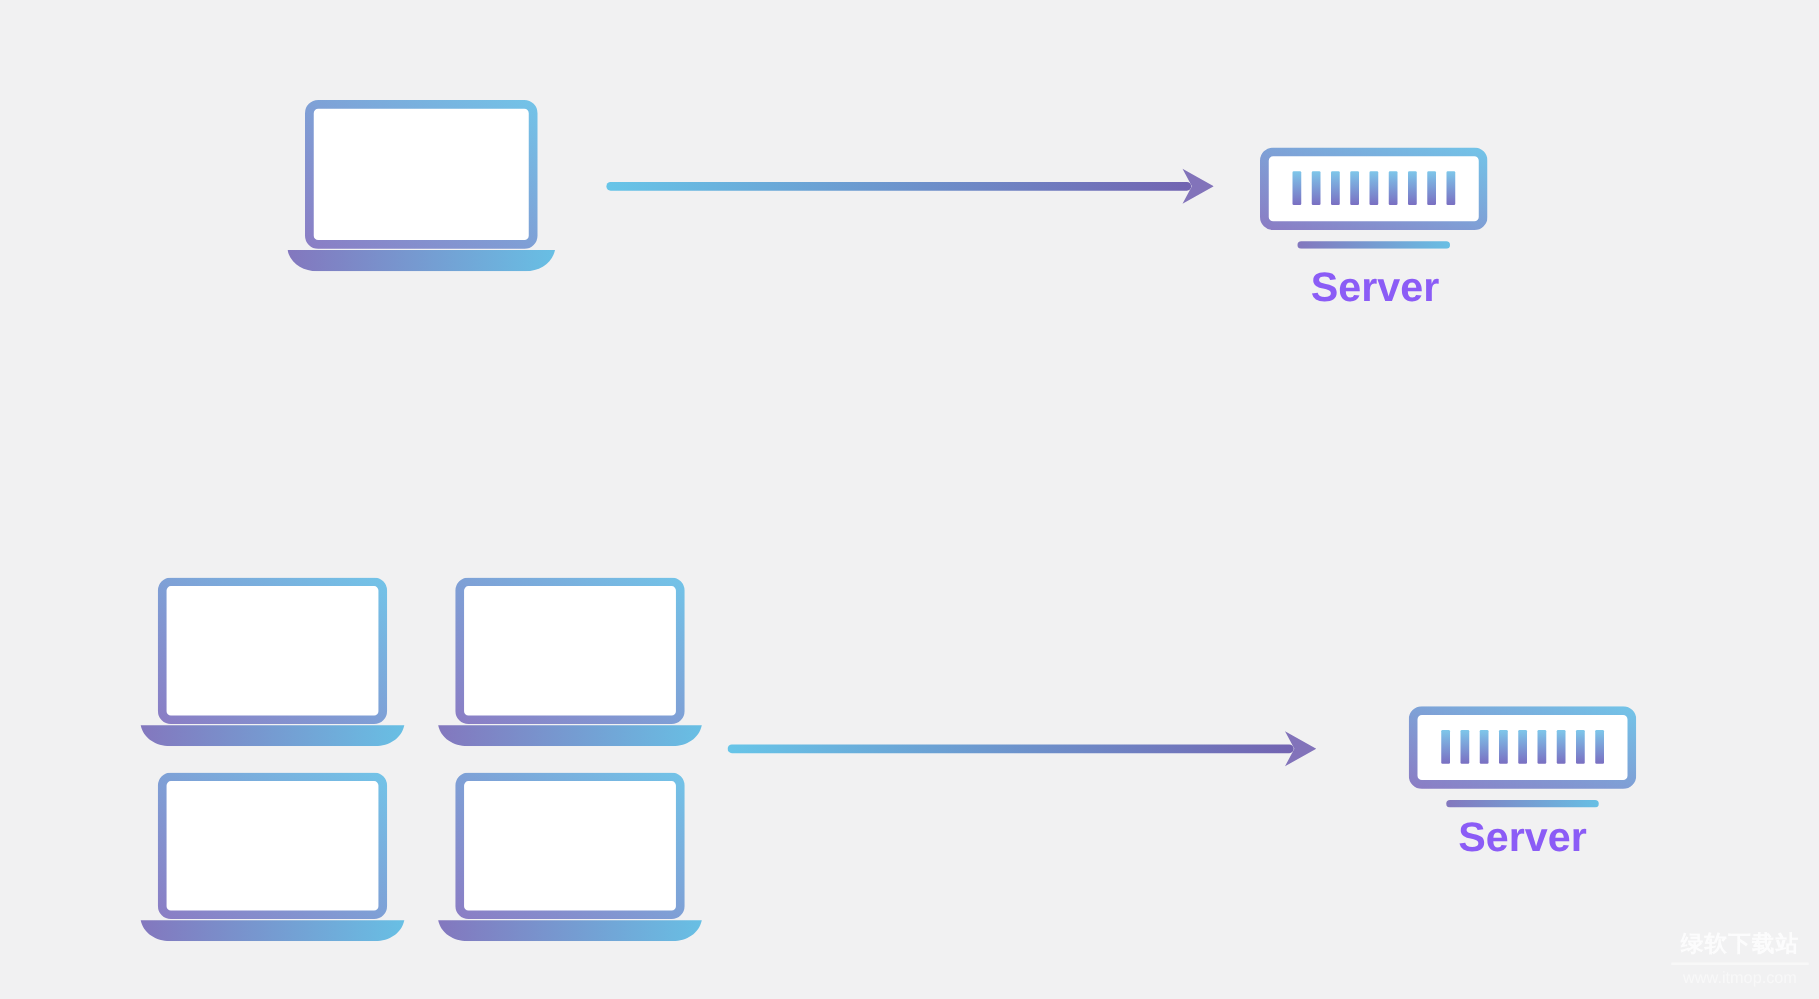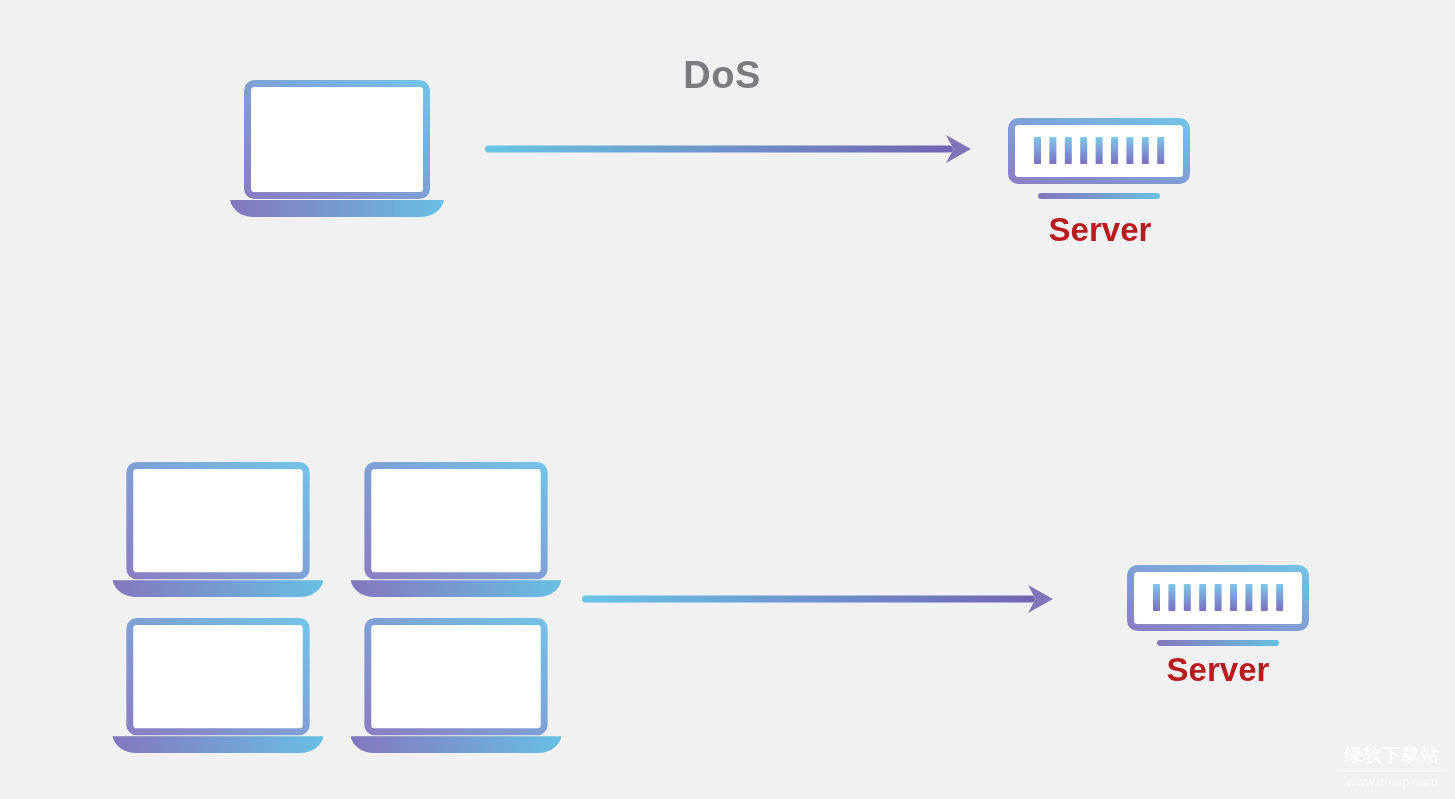--- a/index.html
+++ b/index.html
@@ -24,21 +24,21 @@
     font-size: 38px;
     font-weight: bold;
     color: #7b7b7f;
     text-align: center;
     letter-spacing: 0.5px;
     line-height: 1;
   }
   .server-label {
     font-size: 33px;
     font-weight: bold;
-    color: #b91c1c;
+    color: #8b5cf6;
     text-align: center;
     line-height: 1;
   }
   .laptop-icon, .server-icon, .attack-arrow { display: block; }
 
   .watermark {
     position: absolute;
     top: 746px;
     right: 8px;
     width: 110px;
@@ -109,21 +109,20 @@
     </symbol>
   </defs>
 </svg>
 
 <div class="canvas">
 
   <svg class="abs laptop-icon" style="left:230px; top:80px;" width="214" height="137">
     <use href="#sym-laptop"></use>
   </svg>
 
-  <div class="abs attack-label" style="left:622px; top:56px; width:200px;">DoS</div>
 
   <svg class="abs attack-arrow" style="left:485px; top:134px;" width="486" height="30">
     <rect x="0" y="11.5" width="468" height="7" rx="3.5" fill="url(#grad-arrow)"></rect>
     <path d="M461 1 L486 15 L461 29 L468.5 15 Z" fill="#8273ba"></path>
   </svg>
 
   <svg class="abs server-icon" style="left:1008px; top:118px;" width="182" height="81">
     <use href="#sym-server"></use>
   </svg>
 

